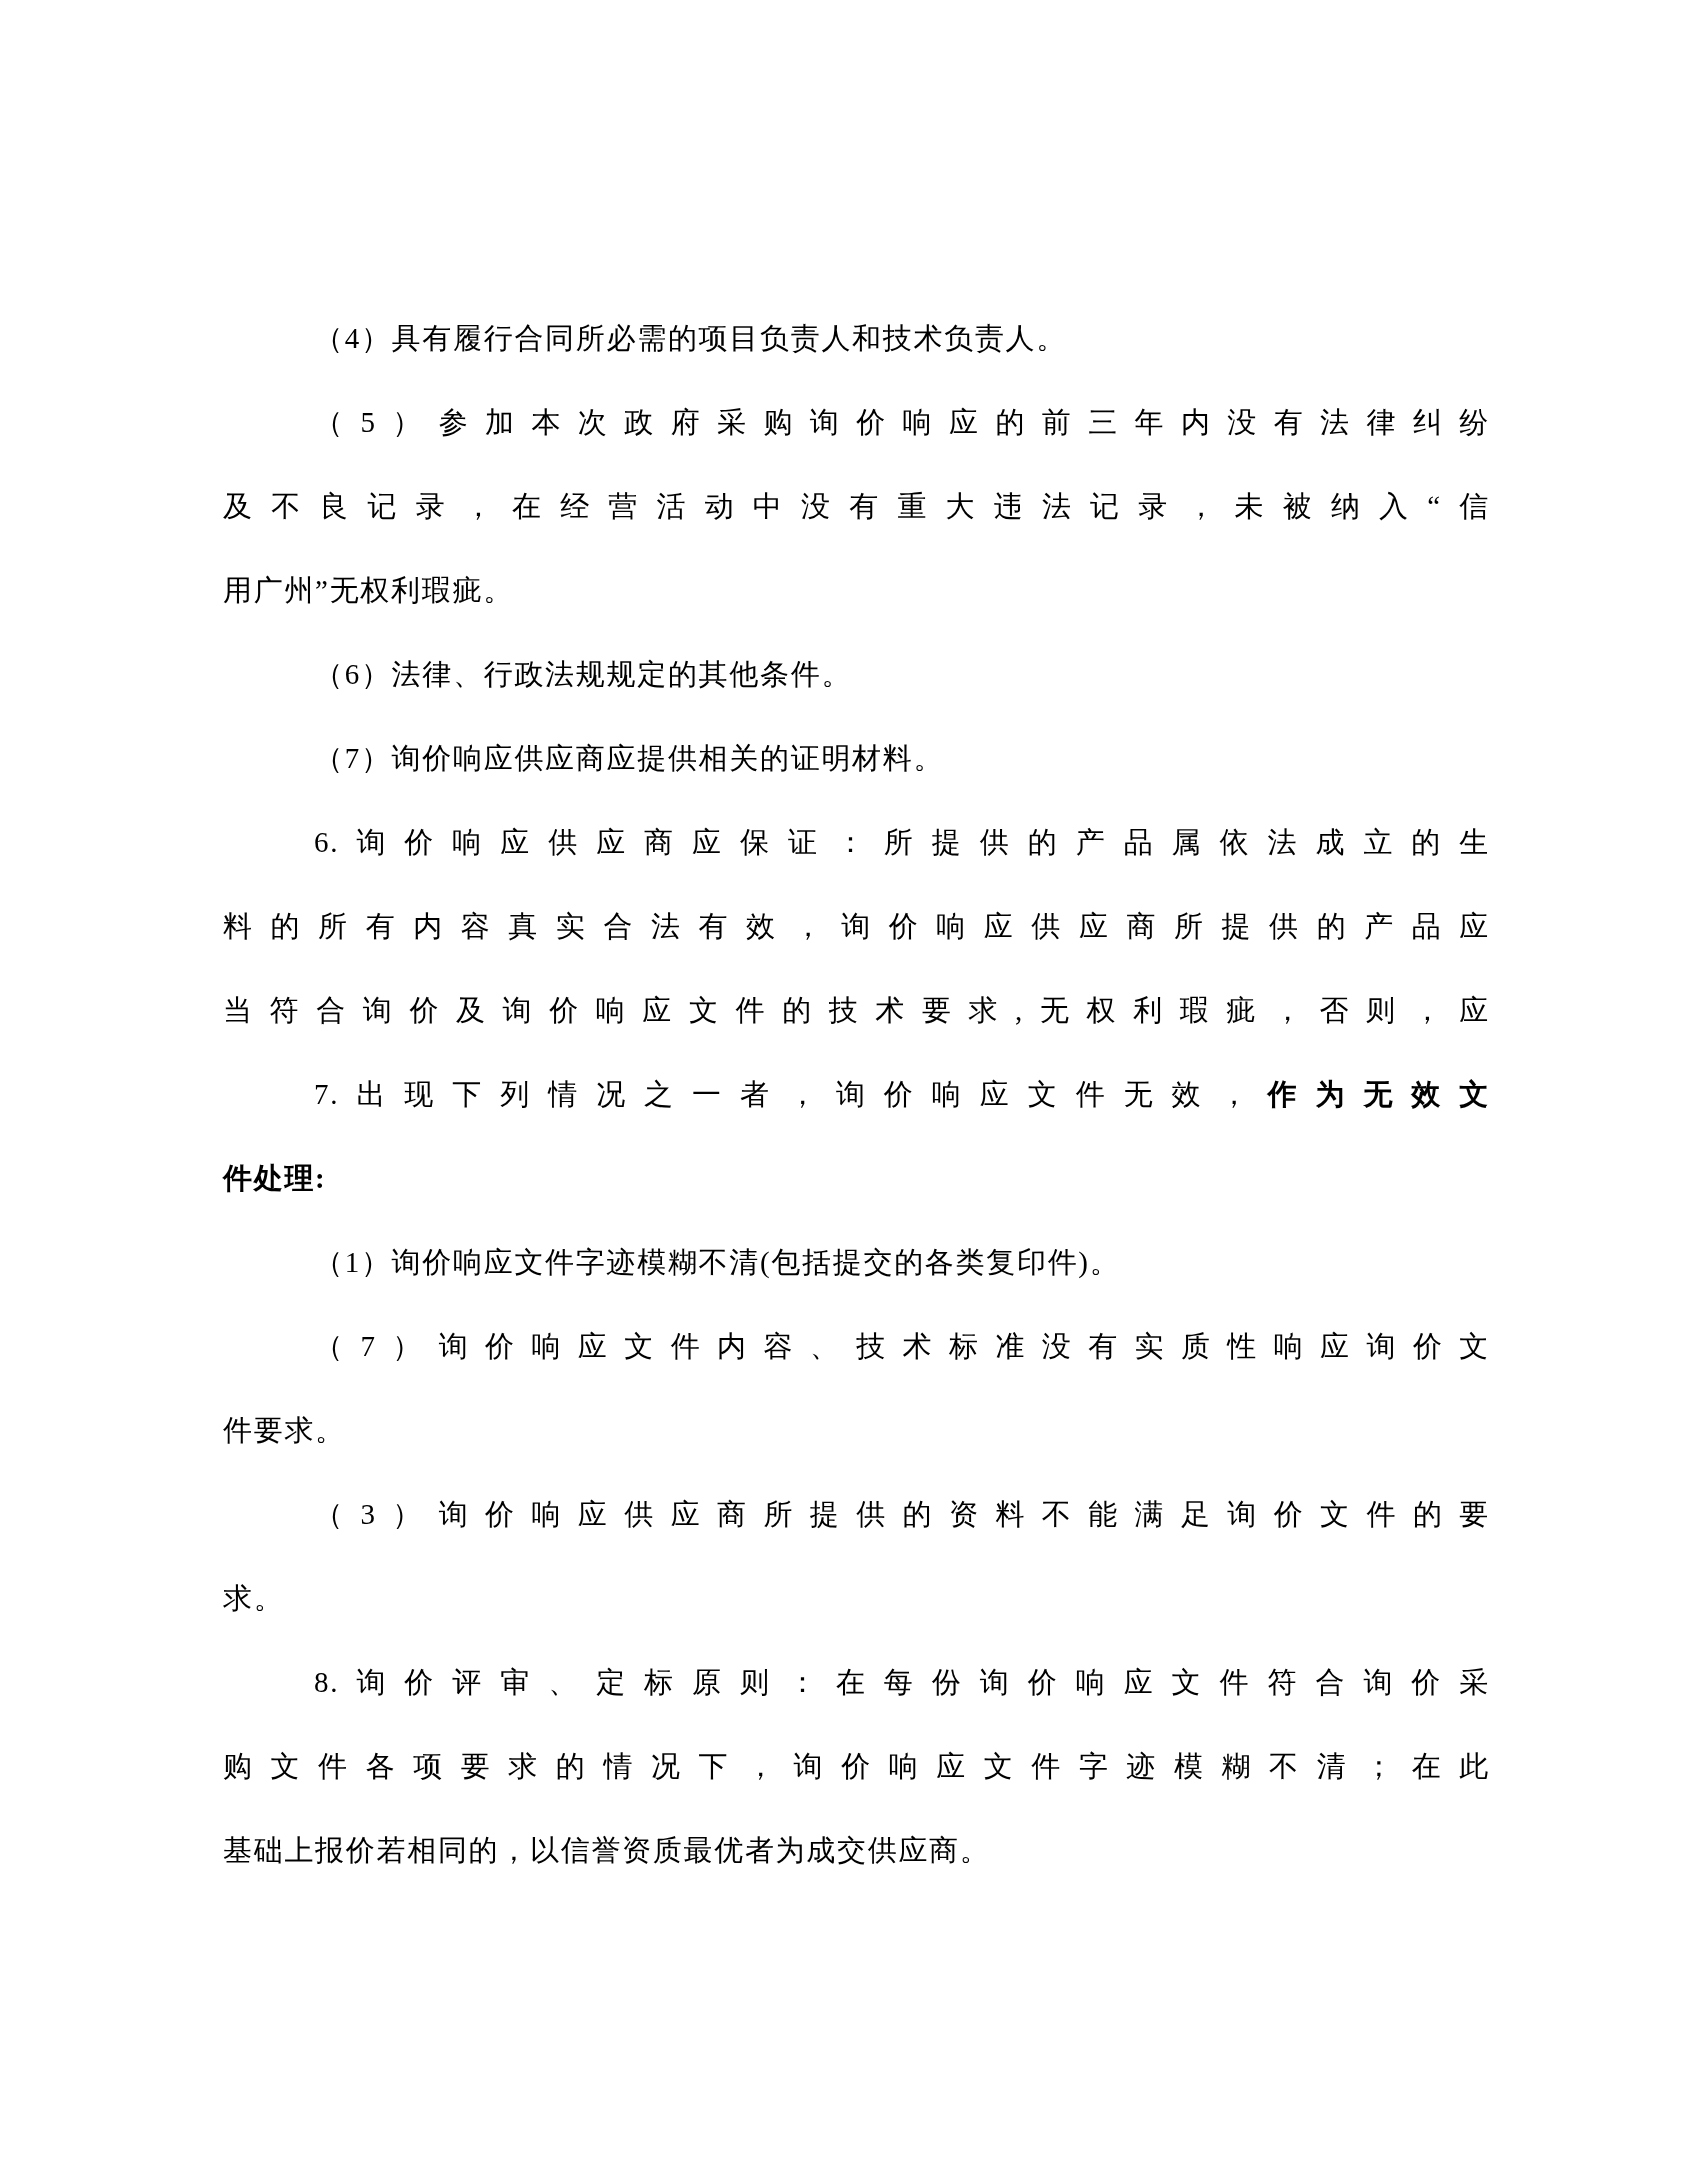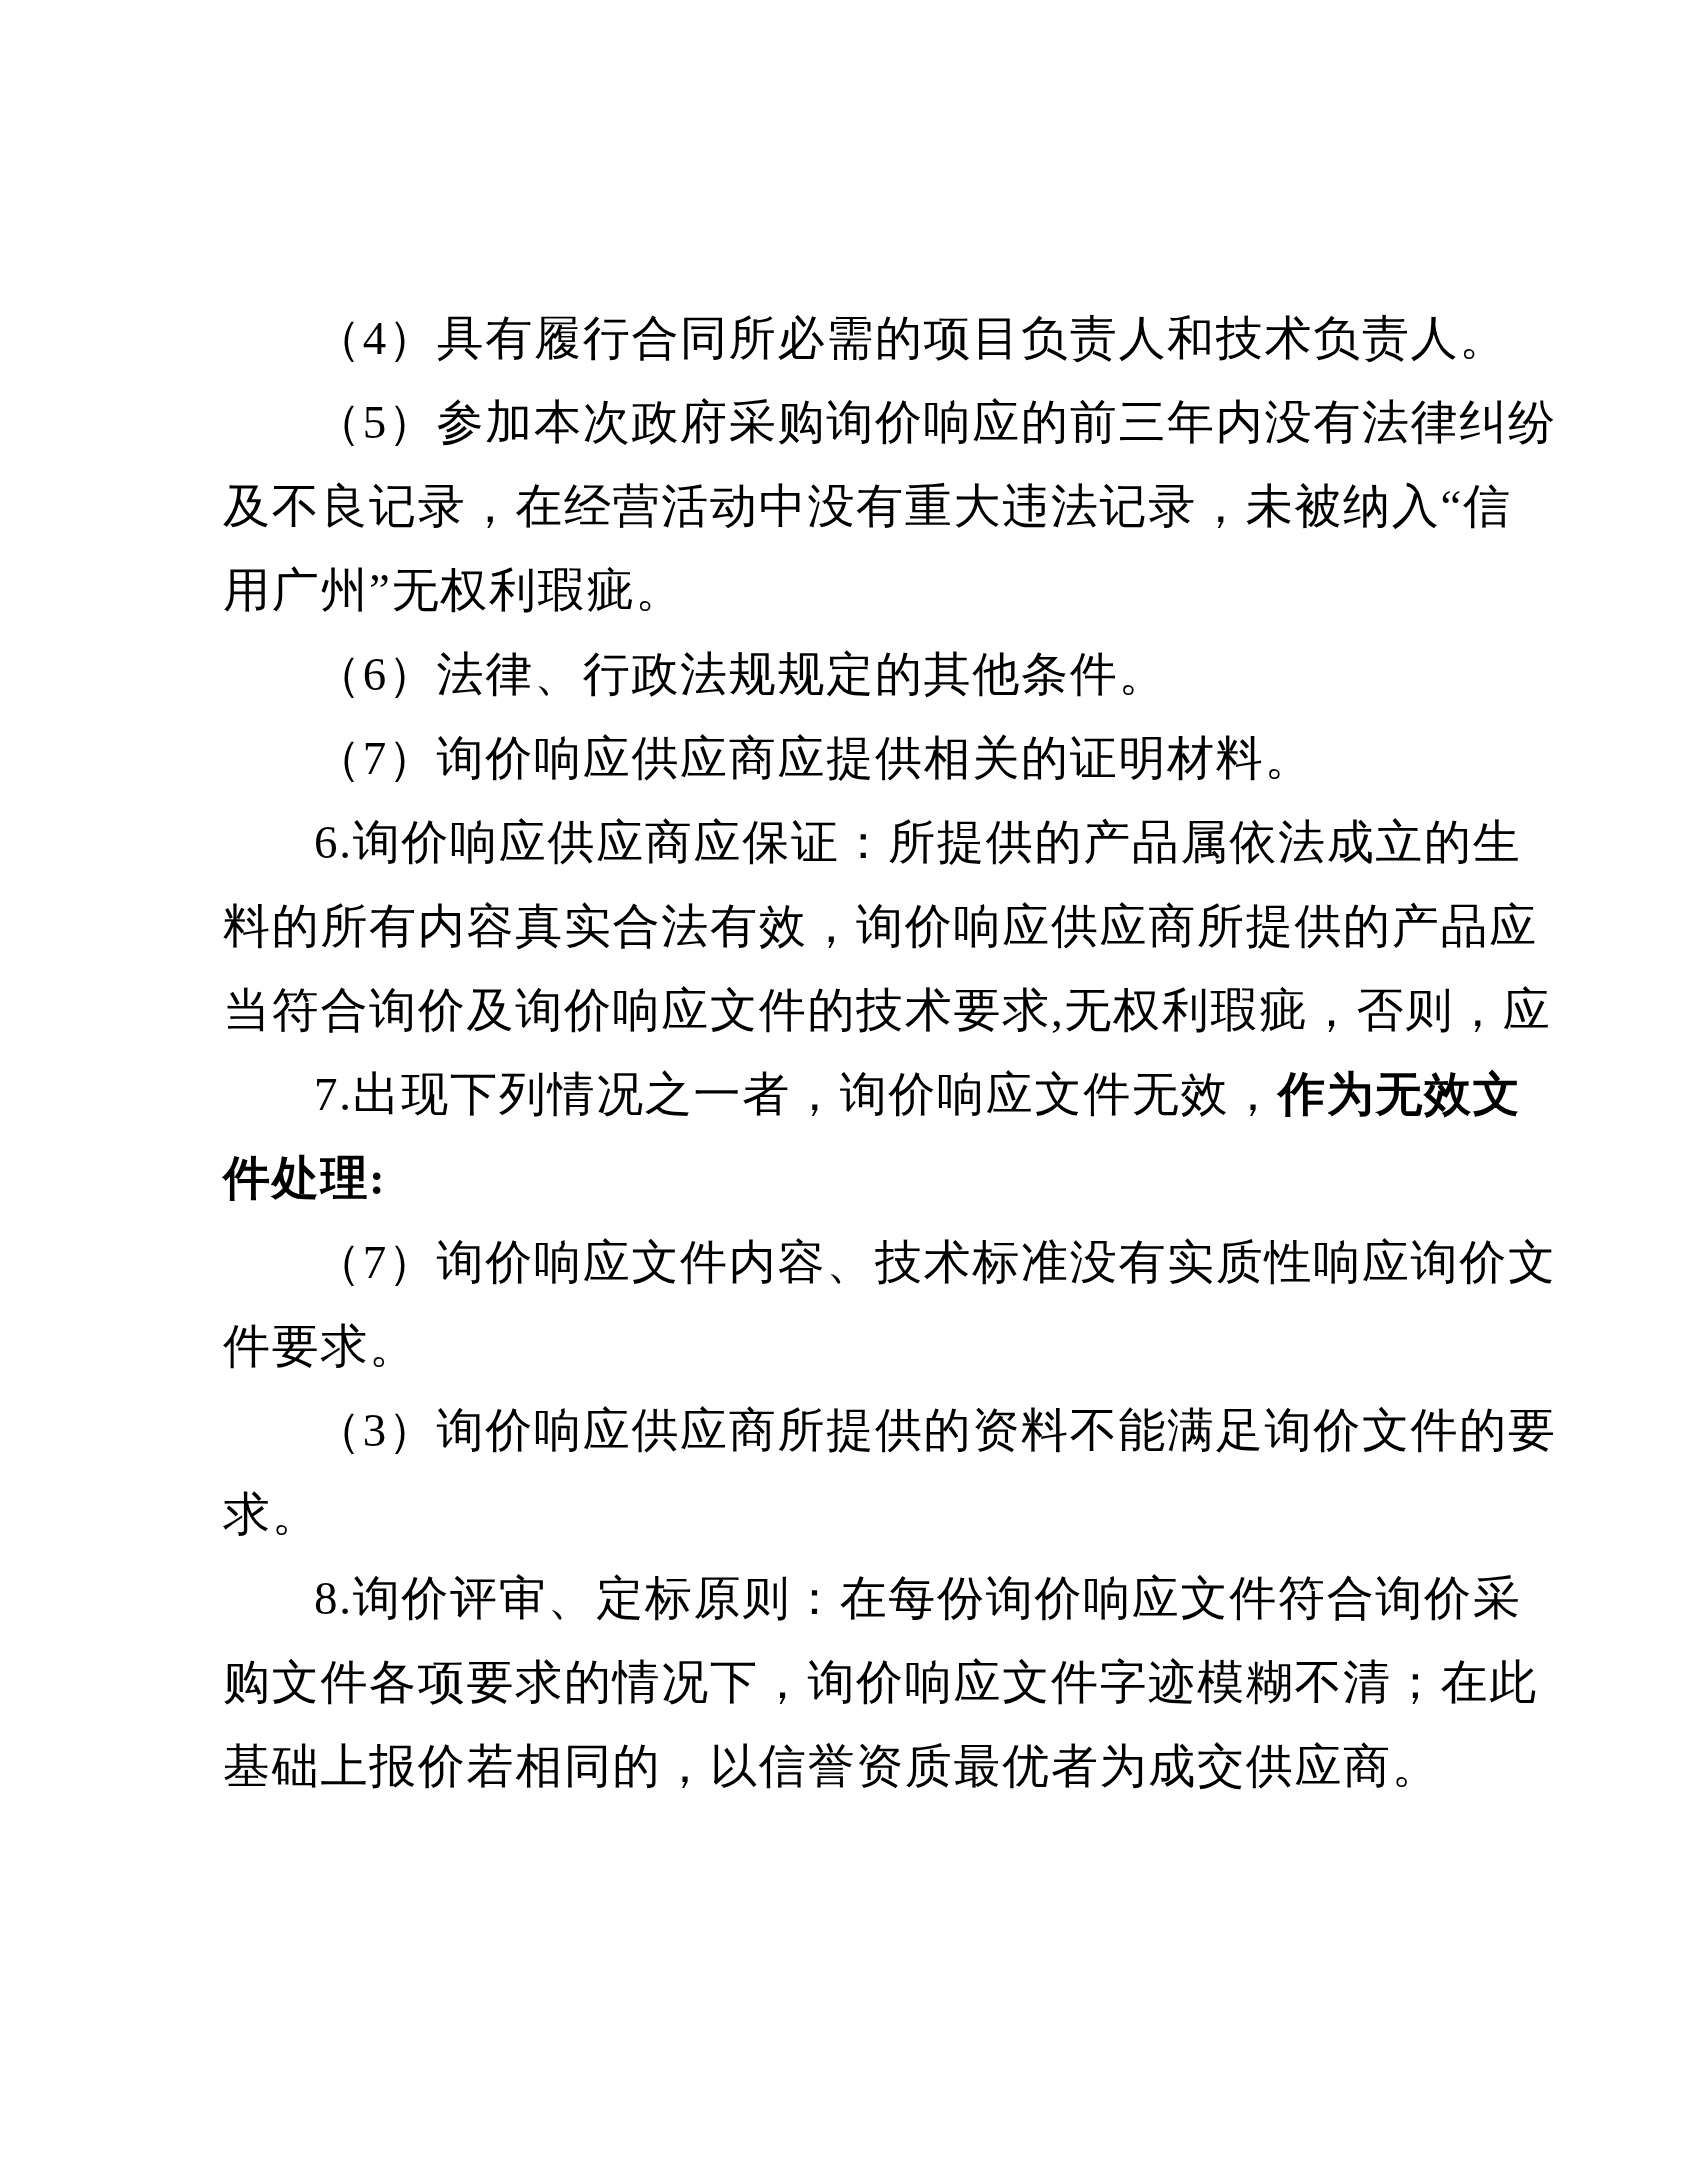--- a/index.html
+++ b/index.html
@@ -21,21 +21,21 @@
     background: #ffffff;
     overflow: hidden;
   }
   .content {
     padding: 296px 218px 0 223px;
   }
   .line {
     width: 1267px;
     height: 84px;
     line-height: 84px;
-    font-size: 47px;
+    font-size: 29px;
     letter-spacing: 1.7px;
     white-space: nowrap;
     text-align: justify;
     text-align-last: justify;
   }
   .line.indent {
     padding-left: 91px;
     width: 1176px;
   }
   .line.end {
@@ -61,20 +61,21 @@
 
     <div class="line indent end"><span>（7）询价响应供应商应提供相关的证明材料。</span></div>
 
     <div class="line indent"><span>6.询价响应供应商应保证：所提供的产品属依法成立的生</span></div>
     <div class="line"><span>料的所有内容真实合法有效，询价响应供应商所提供的产品应</span></div>
     <div class="line"><span>当符合询价及询价响应文件的技术要求,无权利瑕疵，否则，应</span></div>
 
     <div class="line indent"><span>7.出现下列情况之一者，询价响应文件无效，</span><span class="b">作为无效文</span></div>
     <div class="line end"><span></span><span class="b">件处理:</span></div>
 
+    <div class="line indent end"><span>（1）询价响应文件字迹模糊不清(包括提交的各类复印件)。</span></div>
 
     <div class="line indent"><span>（7）询价响应文件内容、技术标准没有实质性响应询价文</span></div>
     <div class="line end"><span>件要求。</span></div>
 
     <div class="line indent"><span>（3）询价响应供应商所提供的资料不能满足询价文件的要</span></div>
     <div class="line end"><span>求。</span></div>
 
     <div class="line indent"><span>8.询价评审、定标原则：在每份询价响应文件符合询价采</span></div>
     <div class="line"><span>购文件各项要求的情况下，询价响应文件字迹模糊不清；在此</span></div>
     <div class="line end"><span>基础上报价若相同的，以信誉资质最优者为成交供应商。</span></div>

